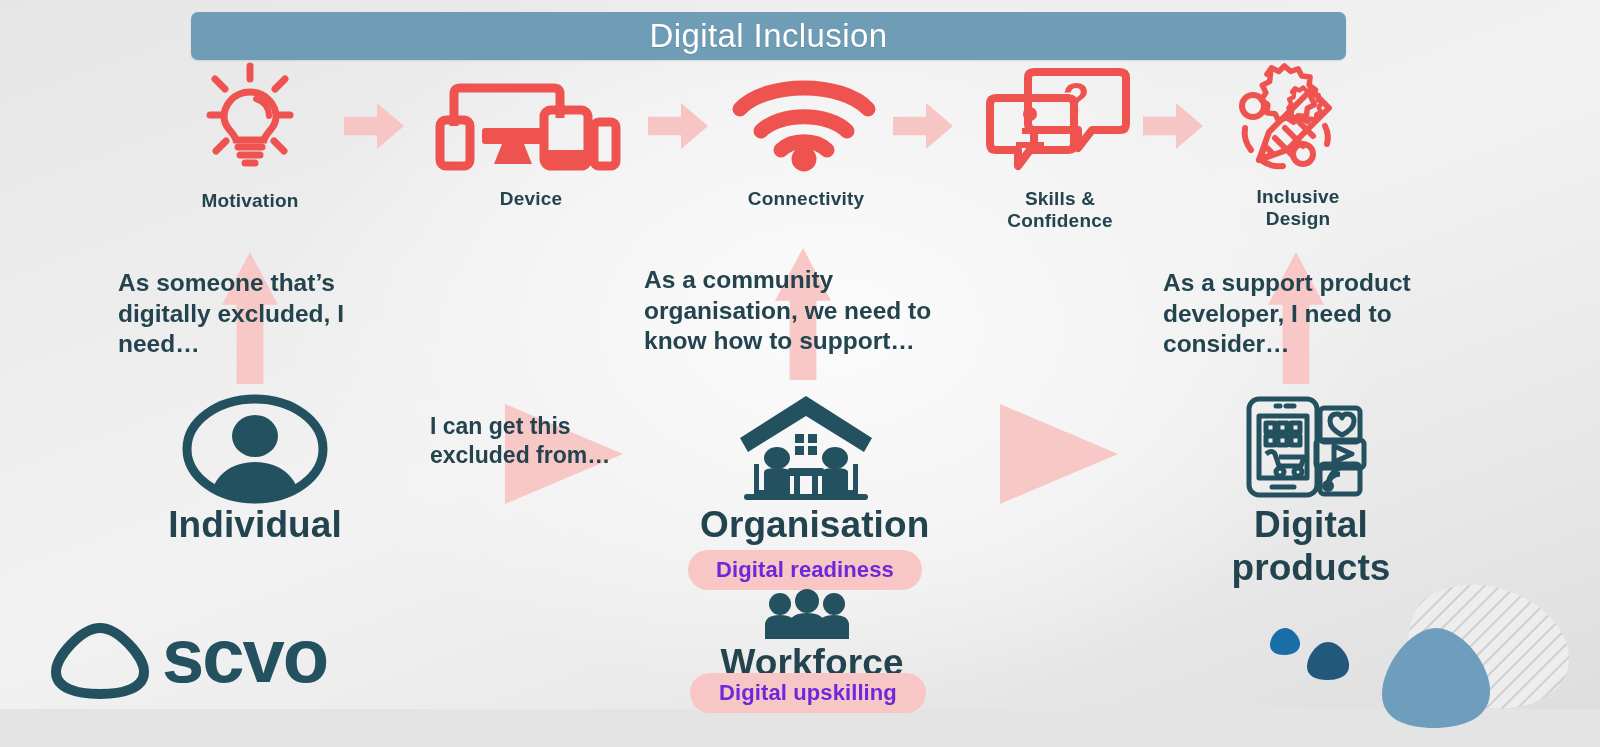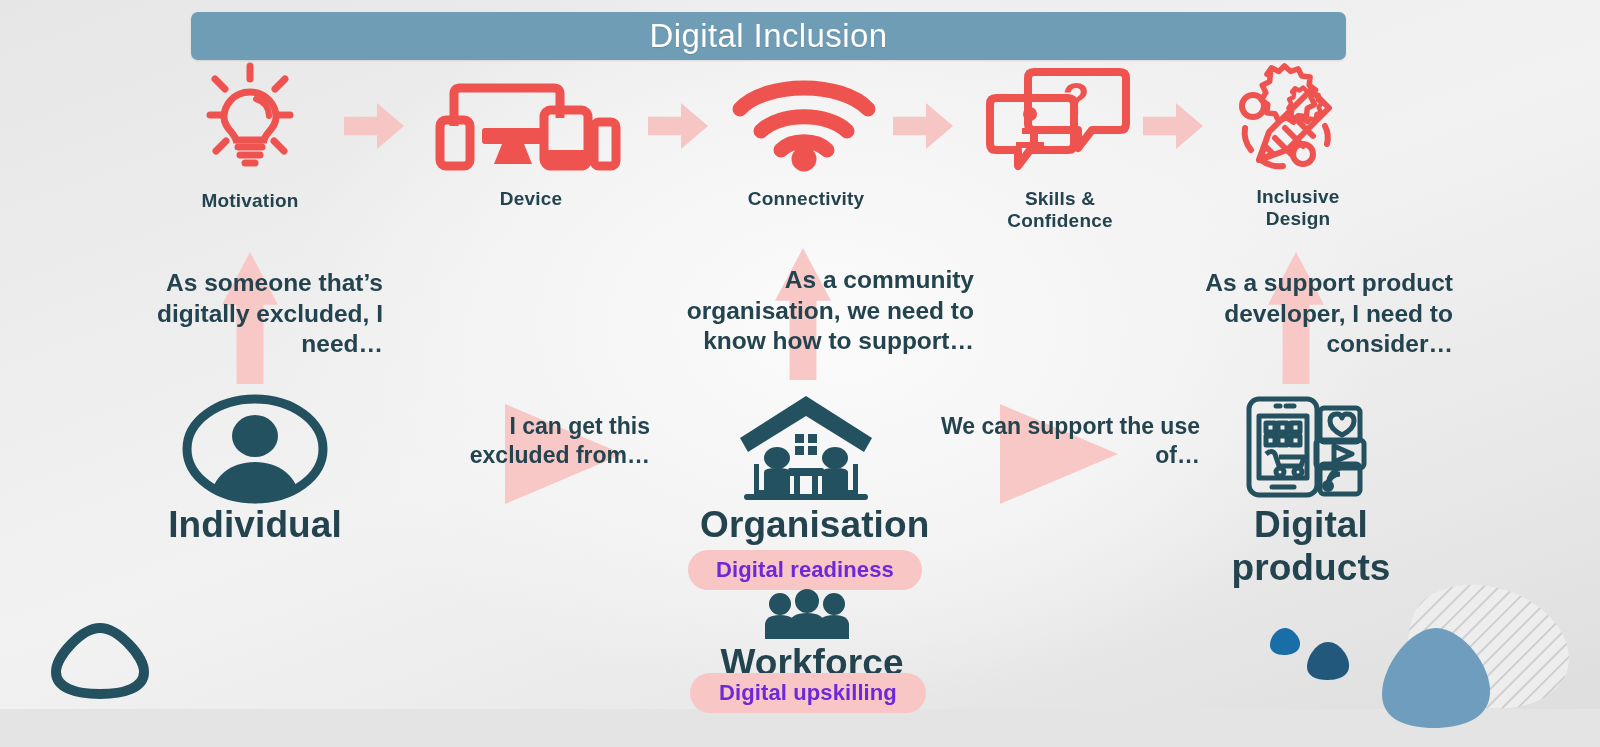--- a/index.html
+++ b/index.html
@@ -29,21 +29,21 @@
 
   
   .abs{position:absolute;}
   .lbl{
     color:#23444f;font-weight:bold;text-align:center;line-height:1.16;
   }
   .toplbl{font-size:19px;letter-spacing:.2px;}
   .biglbl{font-size:37px;letter-spacing:.1px;}
   .quote{
     color:#23444f;font-weight:bold;font-size:24.5px;line-height:1.25;
-    text-align:right;position:absolute;z-index:6;
+    text-align:left;position:absolute;z-index:6;
   }
   .quote-sm{font-size:23px;}
 
   
   .arrowR{
     position:absolute;
     width:60px;height:52px;
     background:#f6c6c4;
     clip-path:polygon(0 32%,55% 32%,55% 6%,100% 50%,55% 94%,55% 68%,0 68%);
   }
@@ -226,21 +226,20 @@
           <rect x="16" y="96" width="22" height="5"></rect>
         <rect x="115" y="70" width="5" height="28"></rect>
           <rect x="98" y="96" width="22" height="5"></rect>
         <rect x="6" y="100" width="124" height="6" rx="3"></rect>
       </g>
     </svg>
   </div>
   <div class="abs lbl biglbl" style="left:700px;top:504px;width:212px;">Organisation</div>
 
   <div class="triR" style="left:1000px;top:404px;"></div>
-  <div class="quote quote-sm" style="left:930px;top:412px;width:270px;">We can support the use of…</div>
 
   <div class="abs" style="left:1246px;top:396px;">
     <svg width="130" height="102" viewBox="0 0 130 102">
       <g fill="none" stroke="#23515f" stroke-width="5" stroke-linejoin="round">
         <rect x="3" y="3" width="68" height="96" rx="10"></rect>
         <rect x="13" y="20" width="48" height="62"></rect>
         <line x1="30" y1="10" x2="34" y2="10" stroke-linecap="round"></line>
         <line x1="40" y1="10" x2="48" y2="10" stroke-linecap="round"></line>
         <line x1="26" y1="91" x2="48" y2="91" stroke-width="5" stroke-linecap="round"></line>
         <rect x="20" y="27" width="9" height="9"></rect>
@@ -286,20 +285,21 @@
 
   <div class="pill" style="left:690px;top:673px;width:236px;">
     <span>Digital upskilling</span>
   </div>
 
   <div class="abs" style="left:48px;top:622px;">
     <svg width="104" height="78" viewBox="0 0 104 78">
       <path d="M52 6 C70 6 96 34 96 50 C96 66 76 72 52 72 C28 72 8 66 8 50 C8 34 34 6 52 6 Z" fill="none" stroke="#23515f" stroke-width="10" stroke-linejoin="round"></path>
     </svg>
   </div>
+  <div class="scvo-text" style="left:162px;top:618px;">scvo</div>
 
   <svg class="abs" style="left:1380px;top:580px;" width="220" height="167">
     <defs>
       <pattern id="stripes" width="11" height="11" patternTransform="rotate(45)" patternUnits="userSpaceOnUse">
         <rect width="11" height="11" fill="#ededed"></rect>
         <line x1="0" y1="0" x2="0" y2="11" stroke="#cfcfcf" stroke-width="4"></line>
       </pattern>
     </defs>
     <path d="M62 10 C110 -8 172 22 186 62 C200 104 160 132 110 128 C58 124 26 96 28 62 C30 34 38 18 62 10 Z" fill="url(#stripes)"></path>
   </svg>

